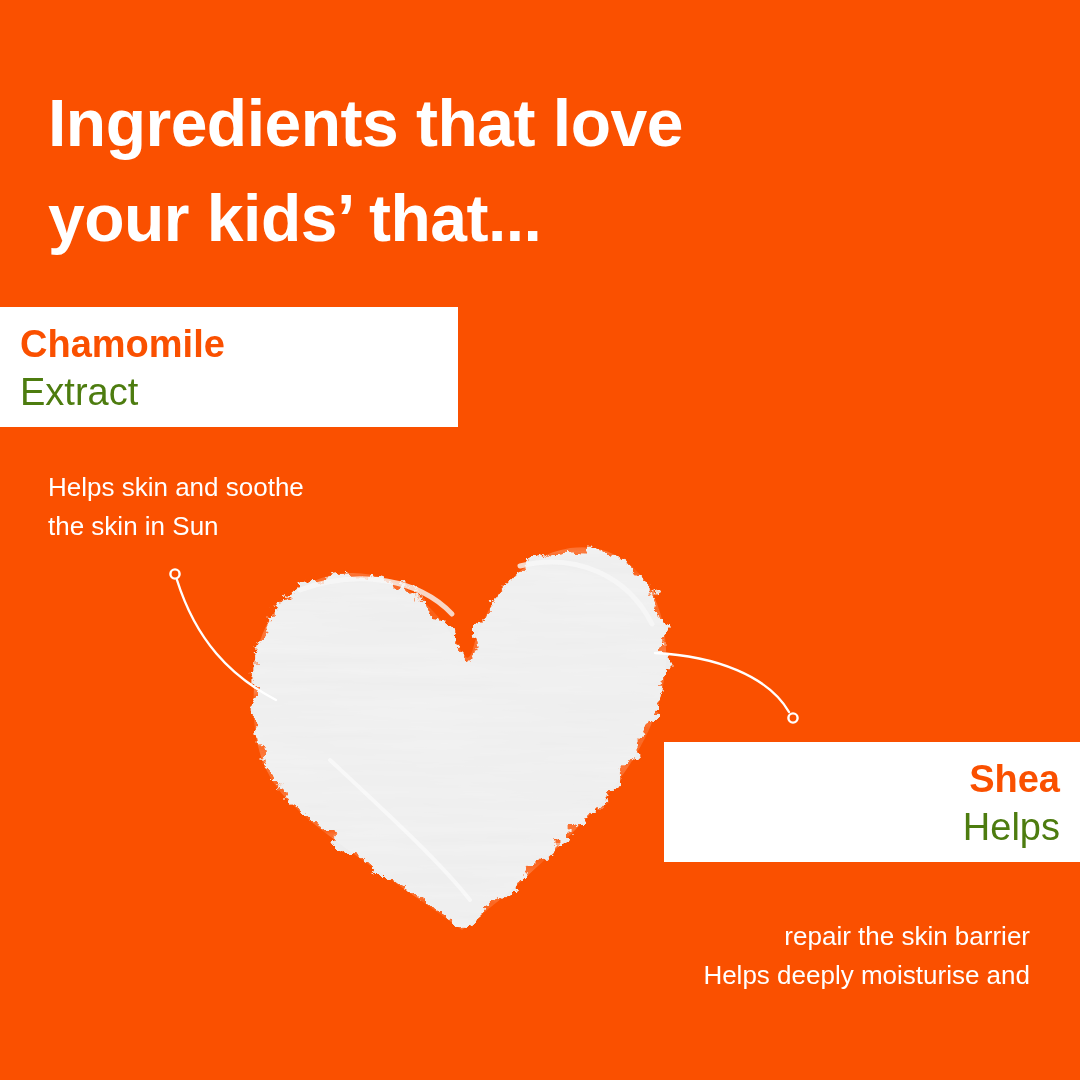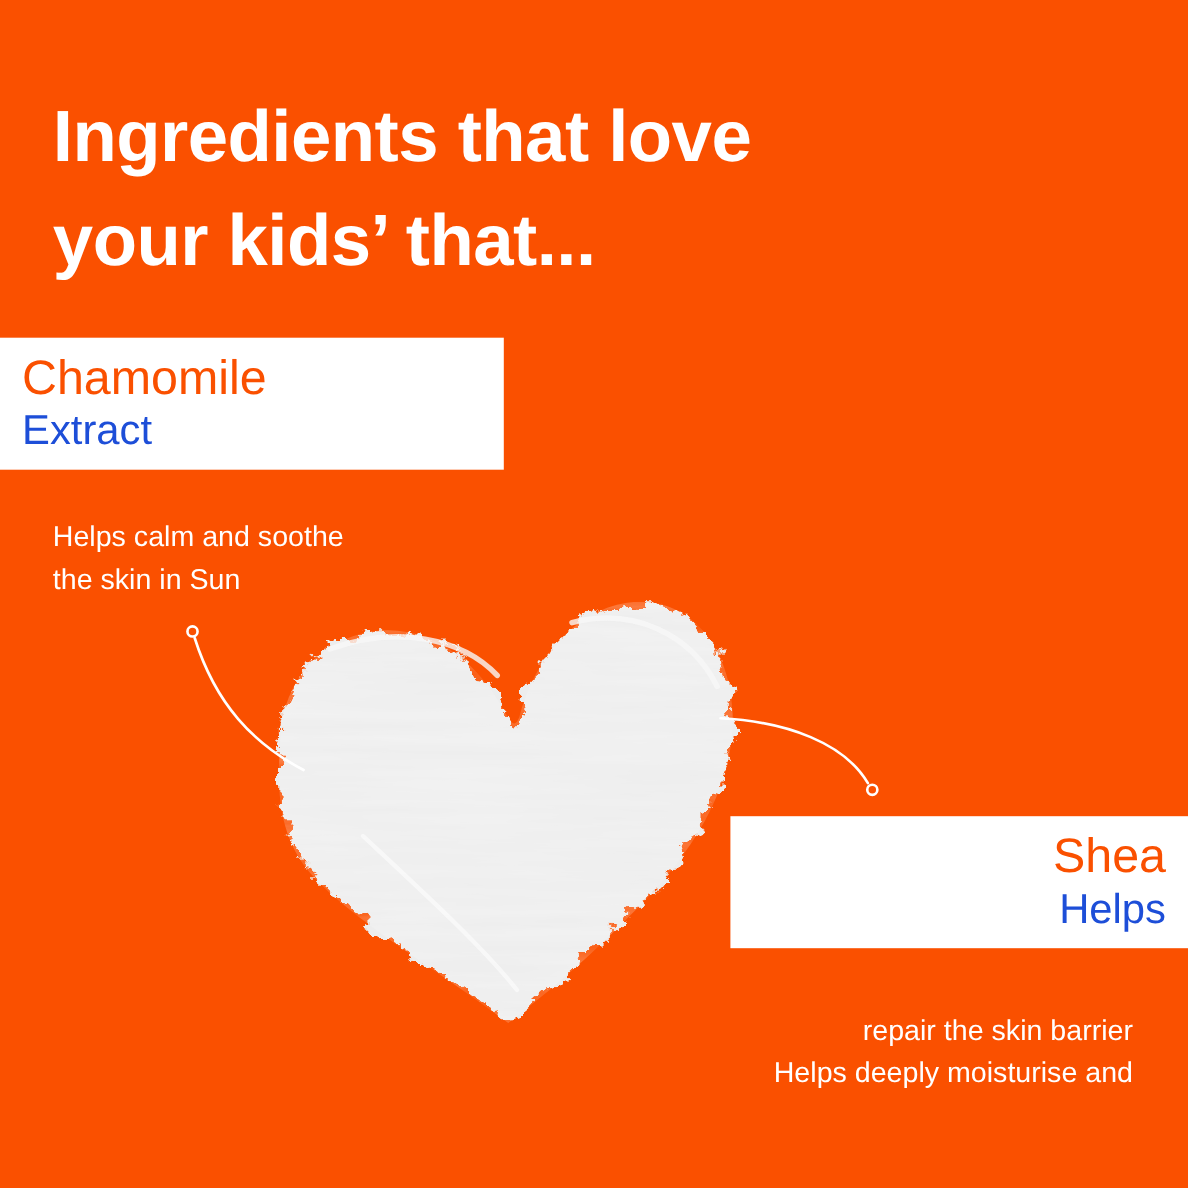--- a/index.html
+++ b/index.html
@@ -33,27 +33,27 @@
     padding:14px 50px 10px 50px;
     display:flex;
     flex-direction:column;
     justify-content:center;
   }
   .card-left  { left:-30px;  top:307px; width:488px; align-items:flex-start; }
   .card-right { right:-30px; top:742px; width:446px; align-items:flex-end;   }
 
   .card .name {
     color:#FA5000;
-    font-size:44px;
-    font-weight:normal;
+    font-size:38px;
+    font-weight:bold;
     line-height:46px;
     white-space:pre;
   }
   .card .sub {
-    color:#1d4ed8;
+    color:#4d7c0f;
     font-size:38px;
     font-weight:normal;
     line-height:50px;
     white-space:pre;
   }
 
   
   .desc {
     position:absolute;
     color:#FFFFFF;
@@ -136,21 +136,21 @@
   <h1 class="headline">
     <span class="ln">Ingredients that love</span>
     <span class="ln">your kids’ that...</span>
   </h1>
 
   <div class="card card-left">
     <span class="name">Chamomile</span>
     <span class="sub">Extract</span>
   </div>
   <div class="desc desc-left">
-    <span class="ln">Helps calm and soothe</span>
+    <span class="ln">Helps skin and soothe</span>
     <span class="ln">the skin in Sun</span>
   </div>
 
   <div class="card card-right">
     <span class="name">Shea</span>
     <span class="sub">Helps</span>
   </div>
   <div class="desc desc-right">
     <span class="ln">repair the skin barrier</span>
     <span class="ln">Helps deeply moisturise and</span>

